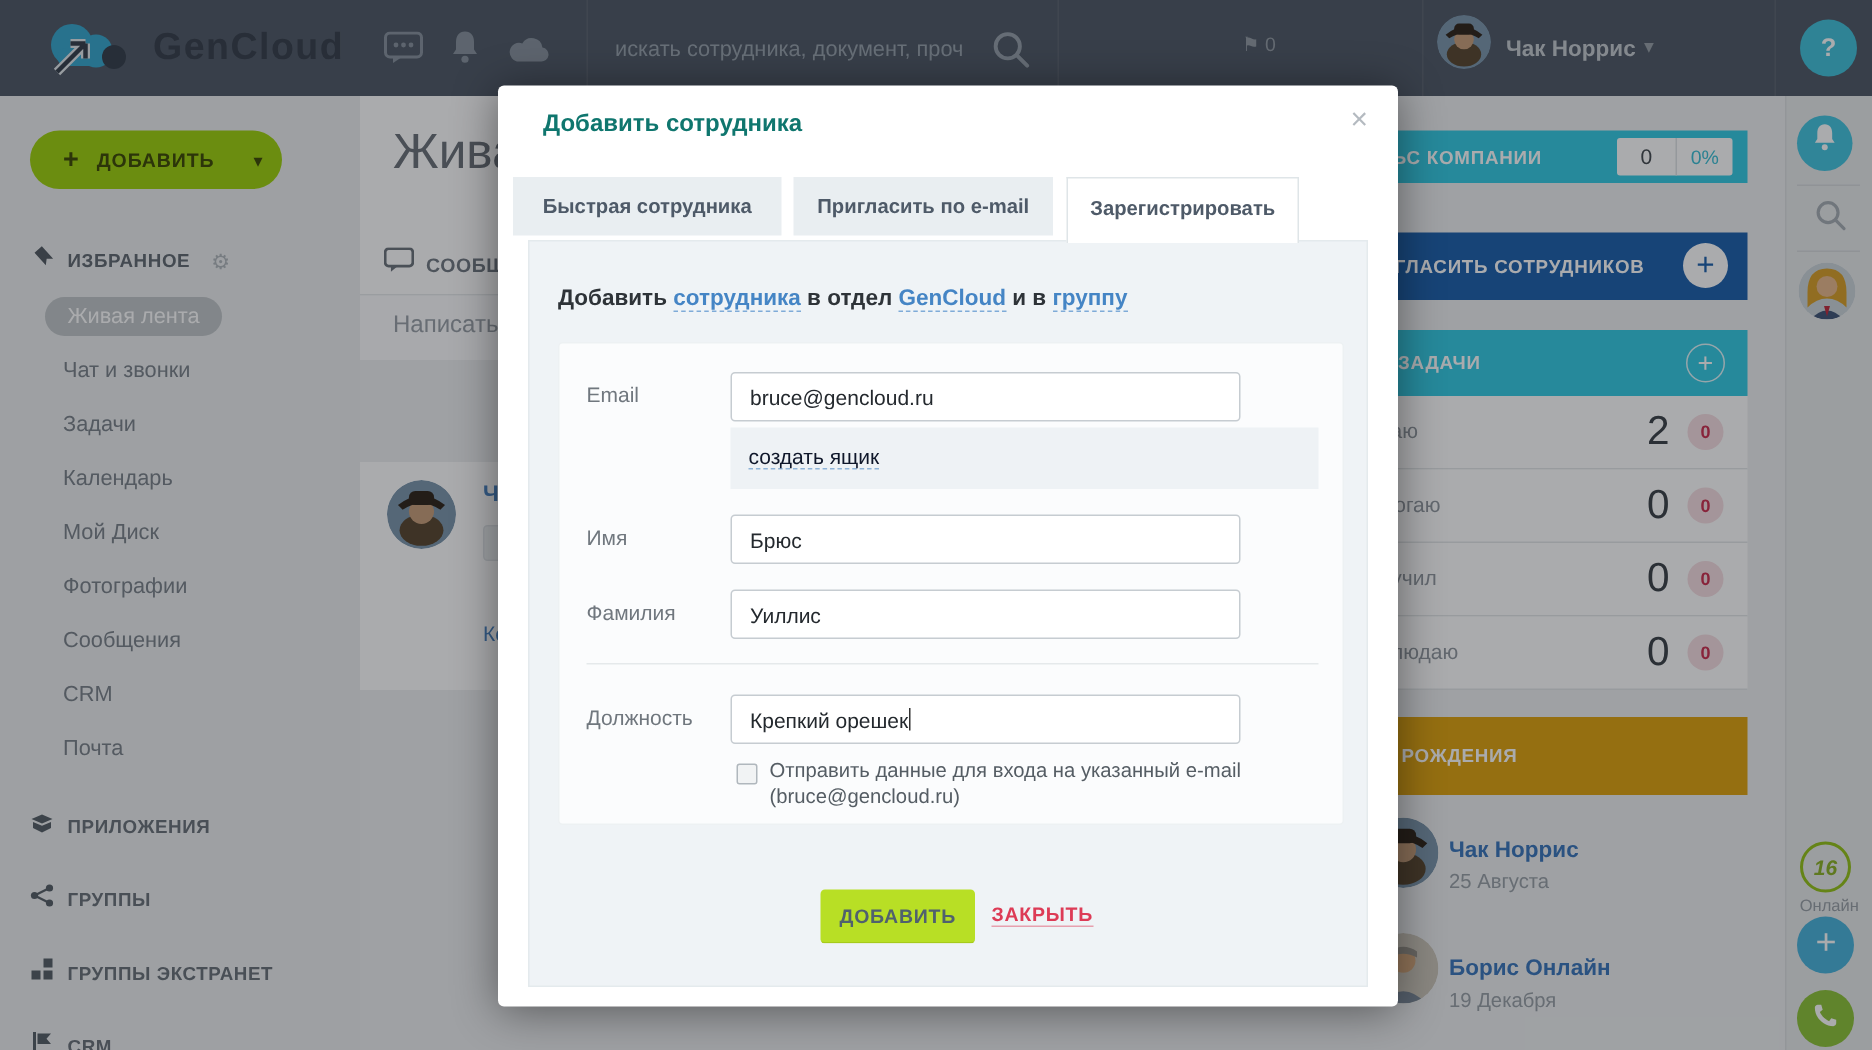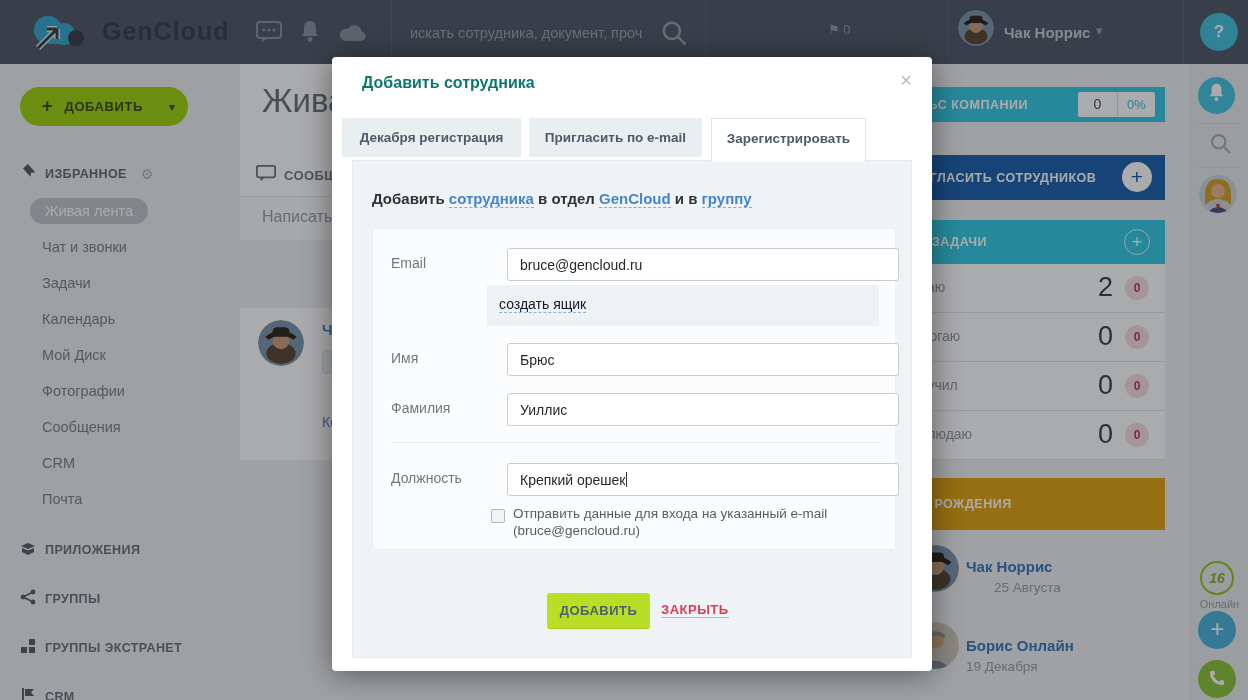--- a/index.html
+++ b/index.html
@@ -102,23 +102,23 @@
   .m-tab{position:absolute;top:61px;height:39px;background:#e9eef1;text-align:center;
       font-size:13.5px;font-weight:bold;color:#4e5a68;line-height:39px;}
   .m-tab.active{background:#fff;border:1px solid #dfe5e8;border-bottom:none;height:43px;z-index:3;line-height:40px;}
   .m-panel{position:absolute;left:20px;top:103px;width:560px;height:498px;background:#eff3f6;
       border:1px solid #e4eaed;box-sizing:border-box;z-index:1;}
   .m-heading{position:absolute;left:40px;top:133px;font-size:15px;font-weight:bold;color:#2e3338;z-index:2;}
   .m-heading .lnk{color:#4585c5;border-bottom:1px dashed #7fabd8;cursor:pointer;}
   .formbox{position:absolute;left:40px;top:171px;width:524px;height:322px;background:#fbfcfd;
       border:1px solid #edf1f3;border-radius:3px;box-sizing:border-box;z-index:2;}
   .f-label{position:absolute;left:18px;font-size:14px;color:#70777e;}
-  .f-input{position:absolute;left:114px;width:392px;height:33px;border:1px solid #c6ccd1;border-radius:3px;
+  .f-input{position:absolute;left:114px;width:340px;height:33px;border:1px solid #c6ccd1;border-radius:3px;
       background:#fff;box-sizing:border-box;font-size:14px;color:#24292e;padding:0 12px;
-      font-family:"Liberation Sans",sans-serif;outline:none;margin-left:20px;}
+      font-family:"Liberation Sans",sans-serif;outline:none;}
   .f-fake{display:flex;align-items:center;}
   .strip{position:absolute;left:114px;top:56px;width:392px;height:41px;background:#eef2f5;}
   .strip .lnk{position:absolute;left:12px;top:11px;font-size:14px;color:#0f172a;border-bottom:1px dashed #8fb4d8;cursor:pointer;}
   .f-divider{position:absolute;left:18px;top:213px;width:488px;height:1px;background:#e5e9eb;}
   .cbox{position:absolute;left:118px;top:280px;width:14px;height:14px;background:#f1f3f4;
       border:1px solid #b0b7bd;border-radius:2px;box-sizing:border-box;}
   .cb-text{position:absolute;left:140px;top:276px;width:340px;font-size:13.5px;line-height:17px;color:#555d64;}
   .caret-bar{display:inline-block;width:1px;height:15px;background:#333;vertical-align:middle;margin-left:1px;}
   .m-submit{position:absolute;left:215px;top:536px;width:103px;height:36px;background:#b8df25;
       border:none;border-bottom:1px solid #a6cb1a;border-radius:3px;color:#50616e;font-size:13px;font-weight:bold;
@@ -336,21 +336,21 @@
       <span class="avatar" style="position:absolute;left:26px;top:481px;width:47px;height:47px;">
         <svg width="47" height="47" viewBox="0 0 44 44">
             <circle cx="22" cy="22" r="22" fill="#7e98ae"></circle>
             <ellipse cx="22" cy="32" rx="14" ry="10" fill="#5b4a33"></ellipse>
             <circle cx="22" cy="20" r="8" fill="#c9a07c"></circle>
             <path d="M7 16 Q22 4 37 16 L34 19 Q22 11 10 19 Z" fill="#33281e"></path>
             <rect x="14" y="7" width="16" height="9" rx="4" fill="#33281e"></rect>
           </svg>
       </span>
       <span class="nm" style="left:80px;top:494px;">Чак Норрис</span>
-      <span class="dt" style="left:80px;top:516px;margin-left:28px;">25 Августа</span>
+      <span class="dt" style="left:80px;top:516px;">25 Августа</span>
     </div>
     <div class="bentry">
       <span class="avatar" style="position:absolute;left:26px;top:558px;width:47px;height:47px;">
         <svg width="47" height="47" viewBox="0 0 46 46">
             <circle cx="23" cy="23" r="23" fill="#cfc9bd"></circle>
             <circle cx="23" cy="18" r="8" fill="#d8ab7f"></circle>
             <path d="M14 12 Q23 6 32 12 L32 16 Q23 11 14 16 Z" fill="#9a958c"></path>
             <path d="M8 46 Q23 30 38 46 Z" fill="#7d8b99"></path>
           </svg>
       </span>
@@ -393,21 +393,21 @@
         </svg>
     </div>
   </div>
 
   <div class="abs dim"></div>
 
   <div class="abs modal">
     <div class="m-title">Добавить сотрудника</div>
     <div class="m-close">×</div>
 
-    <div class="m-tab" style="left:10px;width:179px;">Декабря регистрация</div>
+    <div class="m-tab" style="left:10px;width:179px;">Быстрая сотрудника</div>
     <div class="m-tab" style="left:197px;width:173px;">Пригласить по e-mail</div>
     <div class="m-tab active" style="left:379px;width:153px;">Зарегистрировать</div>
 
     <div class="m-panel"></div>
 
     <div class="m-heading">
       <span>Добавить</span>
       <span class="lnk">сотрудника</span>
       <span>в отдел</span>
       <span class="lnk">GenCloud</span>

